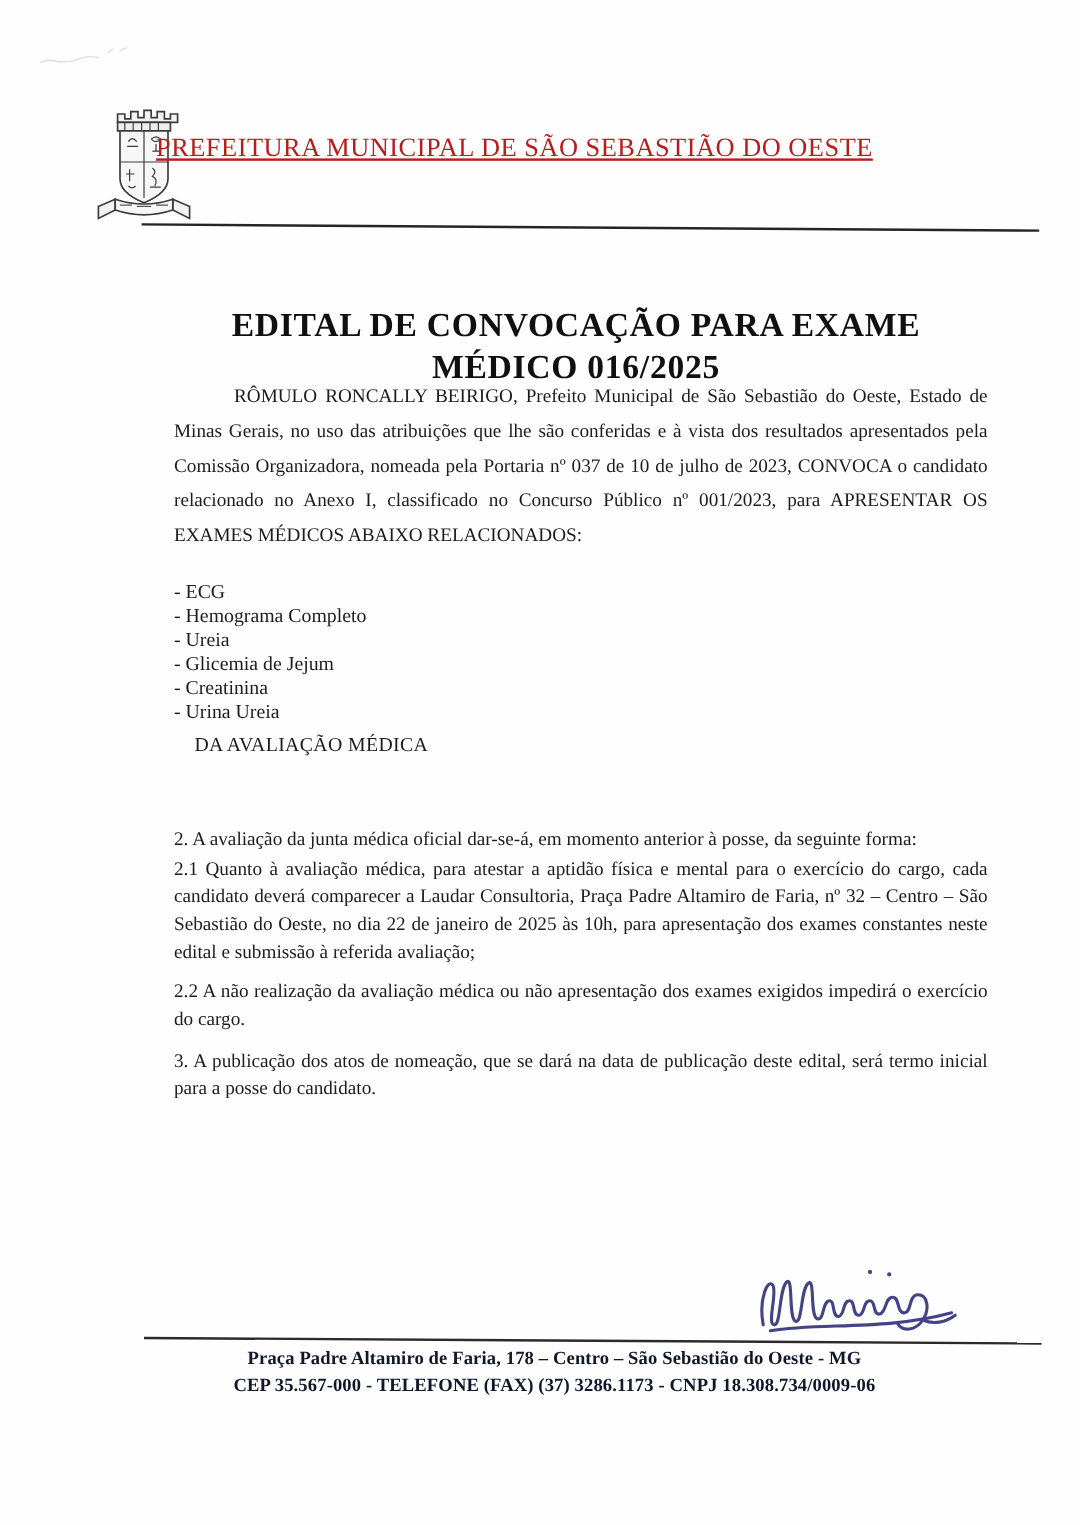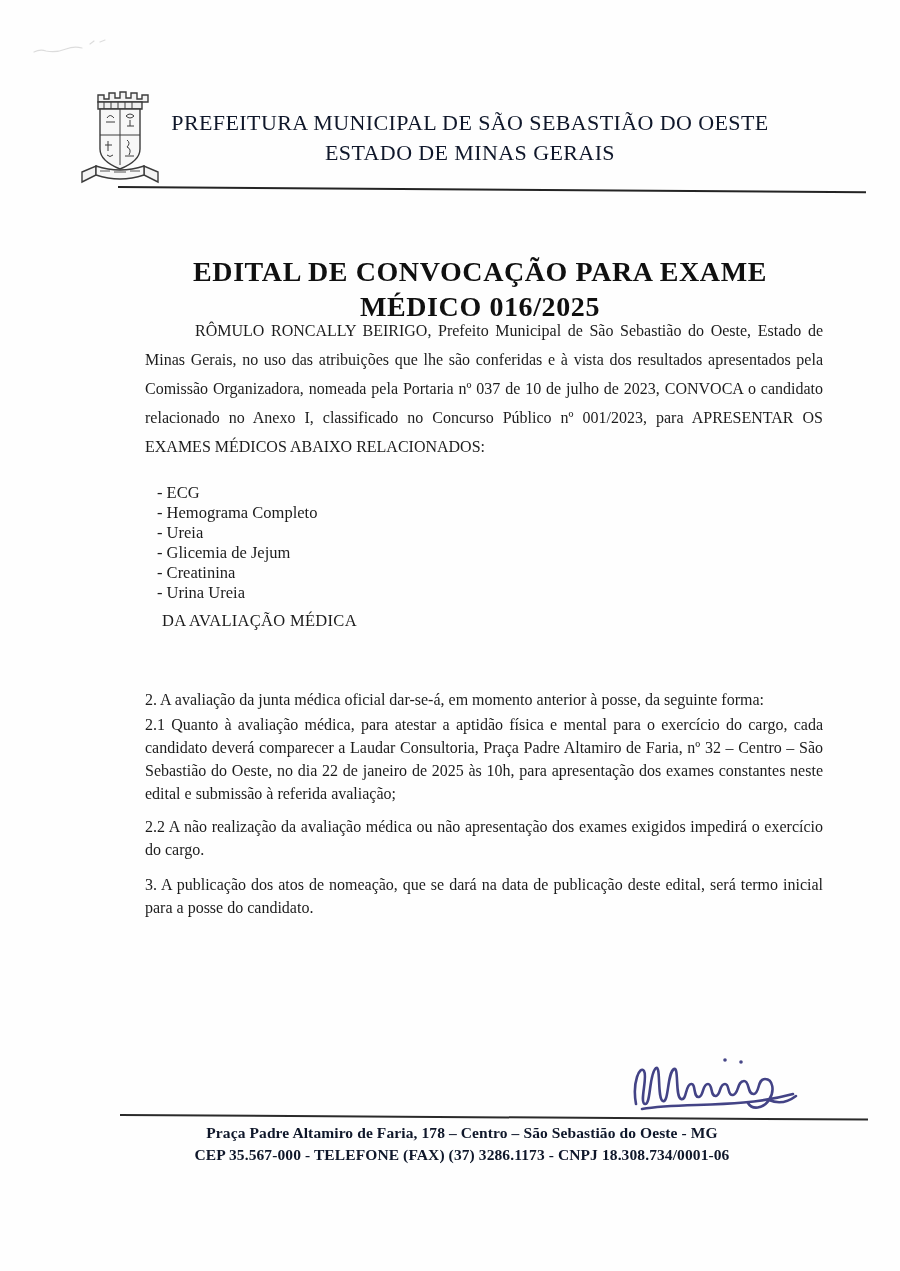--- a/index.html
+++ b/index.html
@@ -9,31 +9,31 @@
     font-family:"Liberation Serif", serif;
     color:#1d1d1d;
     position:relative;
     overflow:hidden;
   }
   .abs{position:absolute;}
   
   .smudge{left:30px;top:36px;width:90px;height:22px;opacity:.45;}
   
   .coat{left:70px;top:88px;width:100px;height:112px;}
-  .header-text{left:130px;top:108px;width:680px;text-align:center;line-height:30px;
-    font-size:22px;letter-spacing:.4px;color:#0f172a;}
+  .header-text{left:130px;top:108px;width:680px;line-height:30px;
+    font-size:22px;letter-spacing:.4px;color:#b91c1c;text-decoration:underline;}
   .header-rule{left:118px;top:186px;width:748px;height:2px;background:#242424;
     transform:rotate(.4deg);transform-origin:left center;}
   
   .title{left:60px;top:234px;width:840px;text-align:center;font-weight:bold;
     font-size:28px;line-height:35px;letter-spacing:.6px;color:#101010;margin-top:20px;}
   
   .body-block{left:145px;width:678px;font-size:16px;color:#1c1c1c;}
   .intro{top:316px;text-align:justify;text-indent:50px;line-height:29px;}
-  .exams{top:483px;line-height:20px;font-size:16.5px;margin-left:12px;}
+  .exams{top:483px;line-height:20px;font-size:16.5px;}
   .sec-head{top:611px;font-size:16.5px;letter-spacing:.3px;margin-left:17px;}
   .p2{top:676px;line-height:23px;margin-top:12px;}
   .p21{top:713px;text-align:justify;line-height:23px;}
   .p22{top:815px;text-align:justify;line-height:23px;}
   .p3{top:873px;text-align:justify;line-height:23px;}
   
   .sig{left:628px;top:1052px;width:185px;height:68px;}
   
   .footer-rule{left:120px;top:1114px;width:748px;height:2px;background:#2a2a2a;
     transform:rotate(.35deg);transform-origin:left center;}
@@ -65,21 +65,20 @@
 
     <path d="M12,84 l14,-6 v9 l-14,7 z" fill="#f3f3f3"></path>
     <path d="M88,84 l-14,-6 v9 l14,7 z" fill="#f3f3f3"></path>
     <path d="M26,78 q24,8 48,0 v9 q-24,8 -48,0 z" fill="#f7f7f7"></path>
     <path d="M30,83 h10 M44,84 h12 M60,83 h10" stroke-width="1" stroke="#565656"></path>
   </g>
 </svg>
 
 <div class="abs header-text">
   <div>PREFEITURA MUNICIPAL DE SÃO SEBASTIÃO DO OESTE</div>
-  <div>ESTADO DE MINAS GERAIS</div>
 </div>
 <div class="abs header-rule"></div>
 
 <div class="abs title">
   <div>EDITAL DE CONVOCAÇÃO PARA EXAME</div>
   <div>MÉDICO 016/2025</div>
 </div>
 
 <div class="abs body-block intro">RÔMULO RONCALLY BEIRIGO, Prefeito Municipal de São Sebastião do Oeste, Estado de Minas Gerais, no uso das atribuições que lhe são conferidas e à vista dos resultados apresentados pela Comissão Organizadora, nomeada pela Portaria nº 037 de 10 de julho de 2023, CONVOCA o candidato relacionado no Anexo I, classificado no Concurso Público nº 001/2023, para APRESENTAR OS EXAMES MÉDICOS ABAIXO RELACIONADOS:</div>
 
@@ -109,14 +108,14 @@
   </g>
   <g fill="#34347c" opacity="0.9">
     <circle cx="97" cy="8" r="1.8"></circle>
     <circle cx="113" cy="10" r="1.8"></circle>
   </g>
 </svg>
 
 <div class="abs footer-rule"></div>
 <div class="abs footer-text">
   <div>Praça Padre Altamiro de Faria, 178 – Centro – São Sebastião do Oeste - MG</div>
-  <div>CEP 35.567-000 - TELEFONE (FAX) (37) 3286.1173 - CNPJ 18.308.734/0001-06</div>
+  <div>CEP 35.567-000 - TELEFONE (FAX) (37) 3286.1173 - CNPJ 18.308.734/0009-06</div>
 </div>
 
 </body></html>

